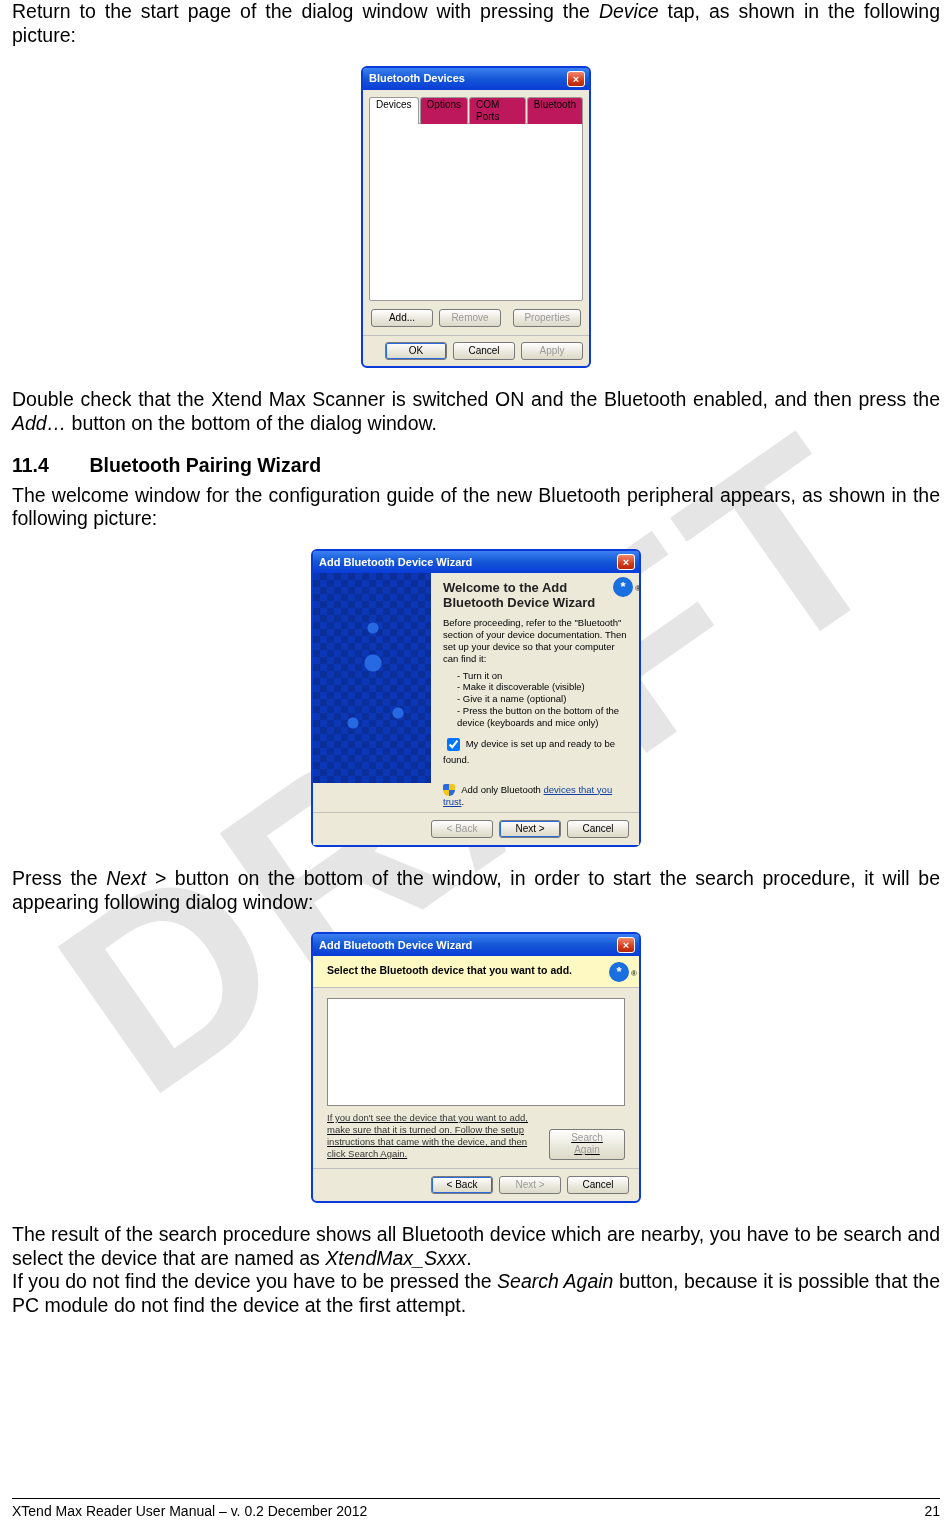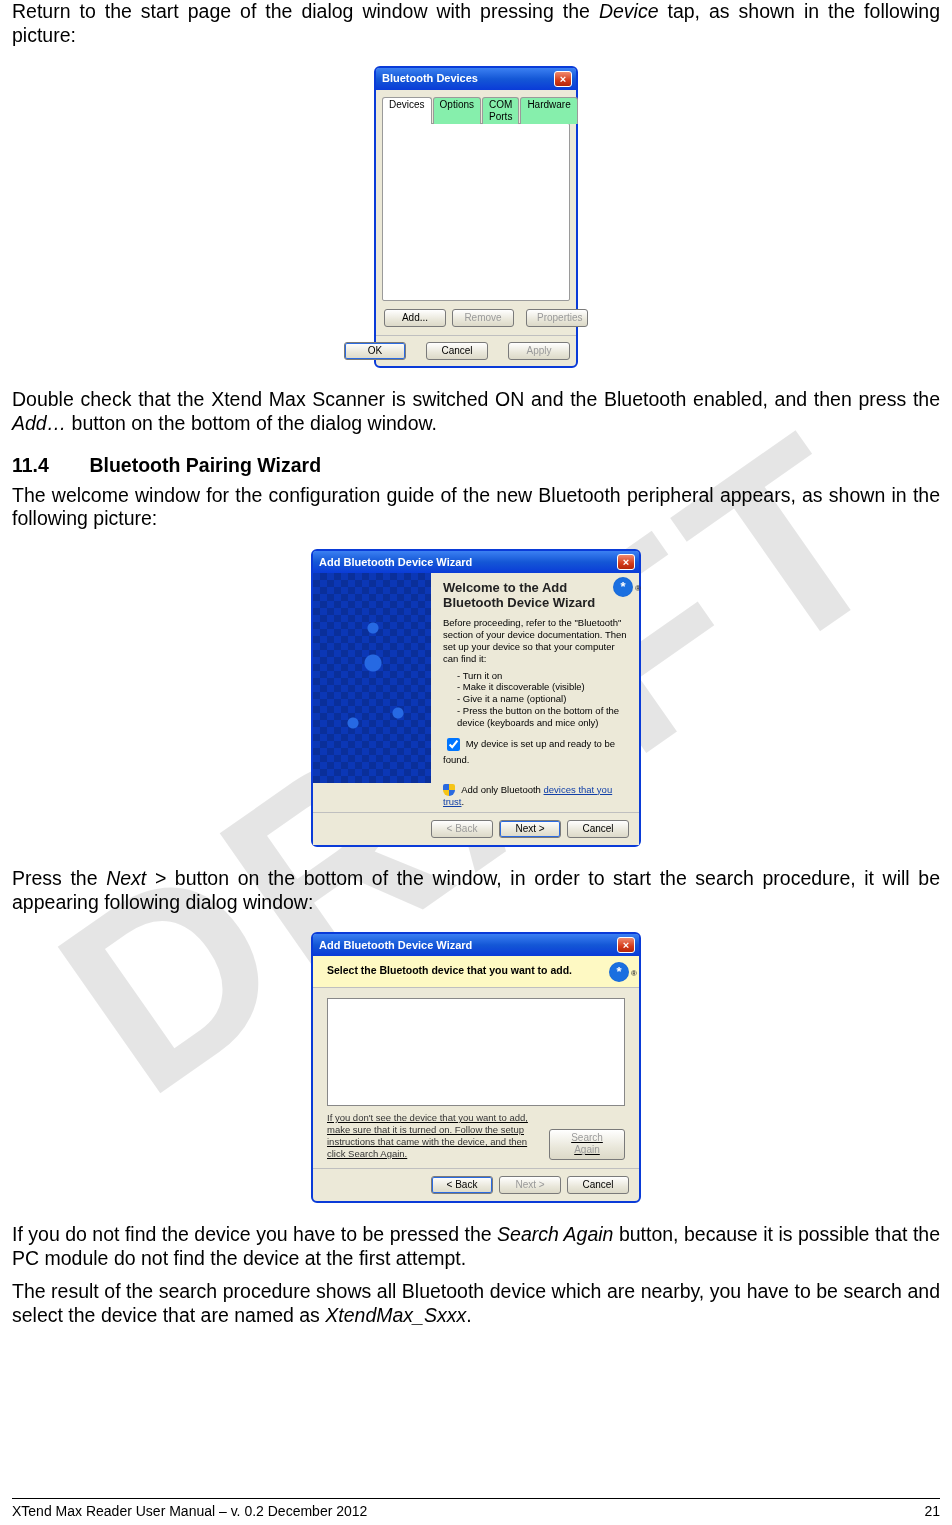--- a/index.html
+++ b/index.html
@@ -82,30 +82,30 @@
     padding: 2px 10px;
     font-size: 10px;
     text-align: center;
     min-width: 62px;
     display: inline-block;
   }
   .xp-button.disabled { color: #9a9a9a; }
   .xp-button.focus { box-shadow: inset 0 0 0 1px #2a6ae0; }
 
   
-  .fig1 .xp-window { width: 204px; }
+  .fig1 .xp-window { width: 230px; }
   .fig1 .tabs {
     padding: 6px 6px 0 6px;
     display: flex;
     gap: 1px;
   }
   .fig1 .tab {
     border: 1px solid #9a9a9a;
     border-bottom: none;
-    background: #86efac;
+    background: #be185d;
     border-radius: 3px 3px 0 0;
     padding: 1px 6px;
     font-size: 10px;
     position: relative;
     top: 1px;
   }
   .fig1 .tab.selected {
     background: #fff;
     z-index: 2;
   }
@@ -121,21 +121,21 @@
     justify-content: space-between;
     padding: 2px 8px 8px 8px;
     gap: 6px;
   }
   .fig1 .row-btns .spacer { flex: 1; }
   .fig1 .bottom {
     border-top: 1px solid #bfbfbf;
     padding: 6px;
     display: flex;
     justify-content: flex-end;
-    gap: 20px;
+    gap: 6px;
   }
 
   
   .fig2 .xp-window { width: 330px; }
   .fig2 .wiz-body { display: flex; padding: 0; }
   .fig2 .wiz-left {
     width: 118px; height: 210px;
     background:
       radial-gradient(circle at 60px 90px, #2669e3 8px, transparent 9px),
       radial-gradient(circle at 85px 140px, #2669e3 5px, transparent 6px),
@@ -245,21 +245,21 @@
   <div class="fig-wrap fig1">
     <div class="xp-window">
       <div class="xp-titlebar">
         <span>Bluetooth Devices</span>
         <span class="xp-close">×</span>
       </div>
       <div class="tabs">
         <div class="tab selected">Devices</div>
         <div class="tab">Options</div>
         <div class="tab">COM Ports</div>
-        <div class="tab">Hardware</div>
+        <div class="tab">Bluetooth</div>
       </div>
       <div class="tab-panel"></div>
       <div class="row-btns">
         <span class="xp-button">Add...</span>
         <span class="xp-button disabled">Remove</span>
         <span class="spacer"></span>
         <span class="xp-button disabled">Properties</span>
       </div>
       <div class="bottom">
         <span class="xp-button focus">OK</span>
@@ -342,25 +342,25 @@
         </div>
       </div>
       <div class="wiz-bottom3">
         <span class="xp-button focus">&lt; Back</span>
         <span class="xp-button disabled">Next &gt;</span>
         <span class="xp-button">Cancel</span>
       </div>
     </div>
   </div>
 
+  <p class="para" style="margin-bottom:0">
+    <span>The result of the search procedure shows all Bluetooth device which are nearby, you have to be search and select the device that are named as </span><span class="italic">XtendMax_Sxxx</span><span>.</span>
+  </p>
   <p class="para">
     <span>If you do not find the device you have to be pressed the </span><span class="italic">Search Again</span><span> button, because it is possible that the PC module do not find the device at the first attempt.</span>
-  </p>
-  <p class="para" style="margin-bottom:0">
-    <span>The result of the search procedure shows all Bluetooth device which are nearby, you have to be search and select the device that are named as </span><span class="italic">XtendMax_Sxxx</span><span>.</span>
   </p>
 
 </div>
 
 <div class="page-footer">
   <span>XTend Max Reader User Manual – v. 0.2 December 2012</span>
   <span>21</span>
 </div>
 
 </body></html>

